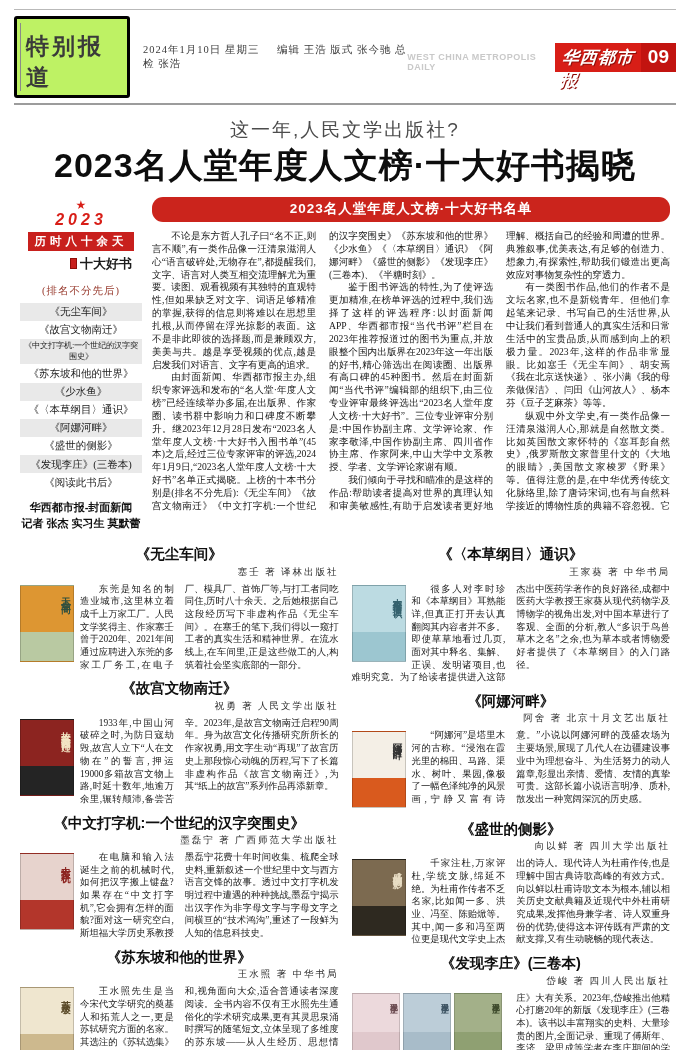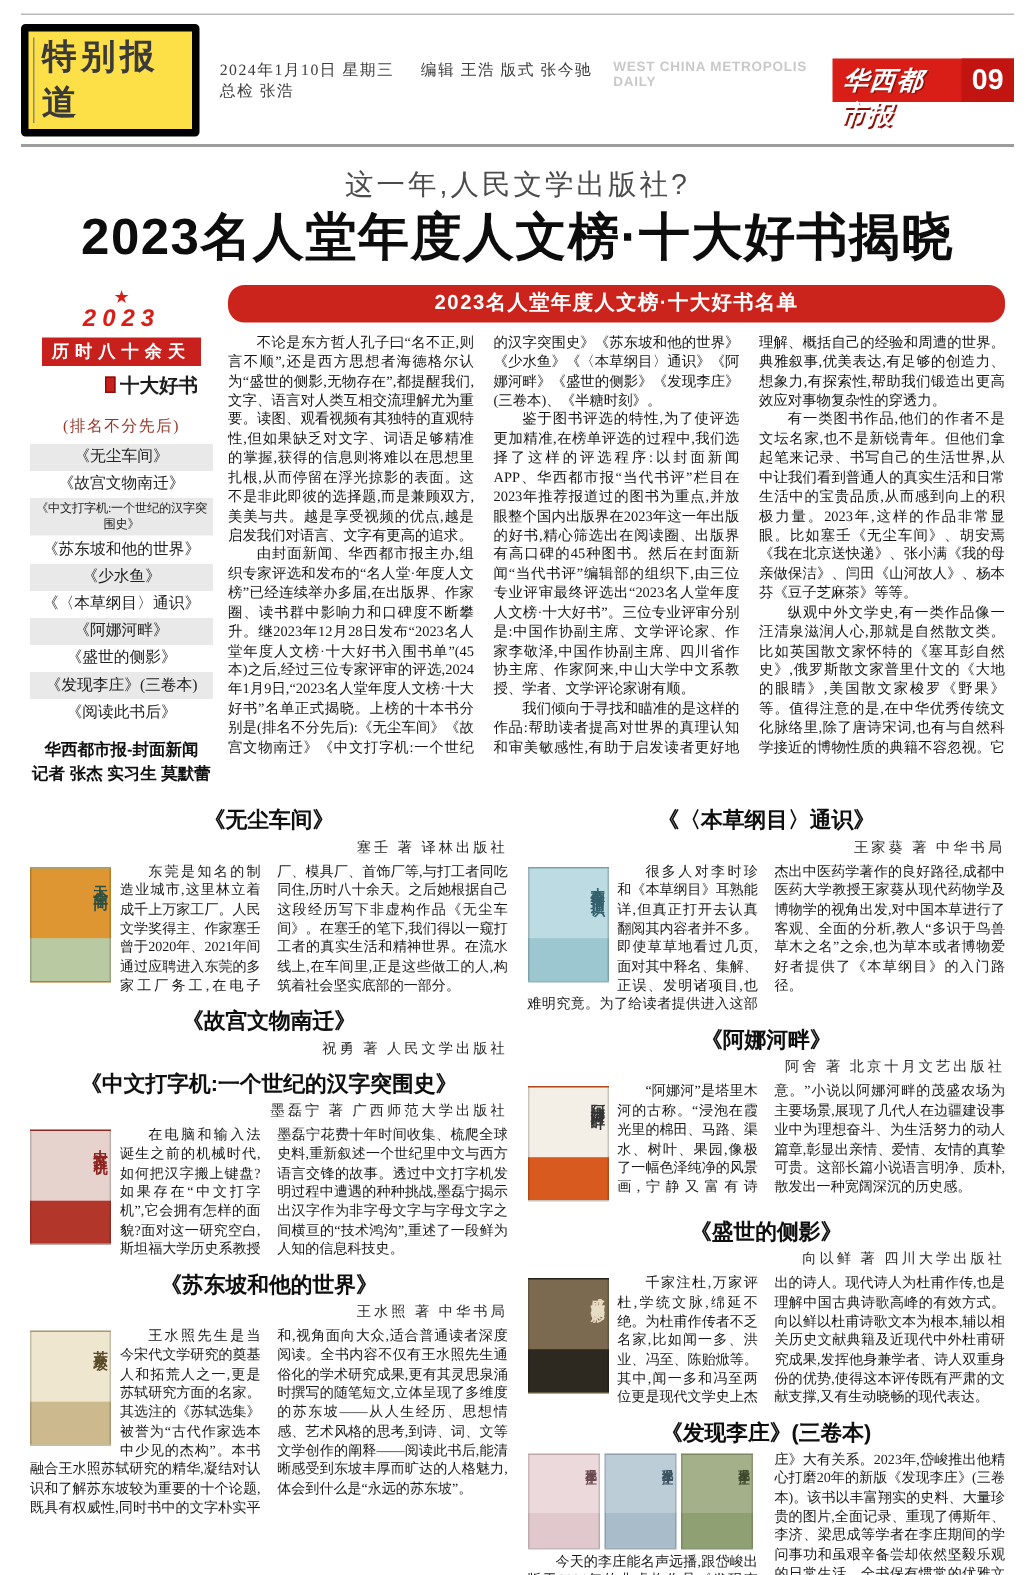--- a/index.html
+++ b/index.html
@@ -9,27 +9,27 @@
     font-family:"Liberation Serif","DejaVu Serif",serif; color:#1e1e1e;
     padding-top:9px; position:relative;
   }
 
   
   .top-rule { border-top:1px solid #b9b9b9; margin:0 14px; }
   .page-header { display:flex; align-items:center; padding:6px 14px 5px 14px; }
   .section-label {
     font-family:"Liberation Sans","DejaVu Sans",sans-serif;
     font-size:23px; font-weight:bold; color:#3a3a3a; letter-spacing:3px;
-    border:5px solid #000000; border-radius:3px; padding:1px 10px 2px 9px;
-    background:#fde047; position:relative;
+    border:3px solid #000000; border-radius:3px; padding:12px 10px 2px 9px;
+    background:#bef264; position:relative;
   }
   .section-label::before { content:""; position:absolute; left:3px; top:4px; bottom:4px; width:1px; background:#8a8a8a; }
   .edition-meta { font-size:10.5px; color:#3c3c3c; margin-left:13px; letter-spacing:1px; }
   .edition-meta .staff { margin-left:14px; }
-  .masthead { margin-left:auto; display:flex; align-items:flex-start; gap:7px; }
+  .masthead { margin-left:auto; display:flex; align-items:flex-end; gap:7px; }
   .mast-en { font-family:"Liberation Sans","DejaVu Sans",sans-serif; font-size:9px; font-weight:bold; color:#c9c9c9; letter-spacing:.5px; }
   .mast-red { display:flex; align-items:stretch; height:29px; background:#d81e17; }
   .mast-cn { color:#fff; font-weight:bold; font-size:17px; font-style:italic; padding:3px 7px 0 7px; transform:skewX(-5deg); text-shadow:1px 1px 0 #8f0e09; letter-spacing:1px; }
   .mast-pageno { background:#c21410; color:#fff; font-family:"Liberation Sans","DejaVu Sans",sans-serif; font-weight:bold; font-size:19px; display:flex; align-items:center; padding:0 7px; }
   .header-rule { border-top:2px solid #9c9c9c; margin:0 14px 0 14px; }
 
   
   .headline-area { padding:12px 20px 6px 20px; border-bottom:0; }
   .headline-kicker { text-align:center; font-family:"Liberation Sans","DejaVu Sans",sans-serif; font-size:19px; color:#4c4c4c; letter-spacing:2px; margin-bottom:3px; }
   .main-headline { text-align:center; font-family:"Liberation Sans","DejaVu Sans",sans-serif; font-size:34px; font-weight:900; color:#0d0d0d; letter-spacing:1px; margin:0; line-height:1.15; }
@@ -125,21 +125,21 @@
       </ul>
       <div class="reporter-credit">
         <div>华西都市报-封面新闻</div>
         <div>记者 张杰 实习生 莫默蕾</div>
       </div>
     </aside>
 
     <div class="article-area">
       <div class="list-banner">2023名人堂年度人文榜·十大好书名单</div>
       <div class="article-columns">
-        <p>不论是东方哲人孔子曰“名不正,则言不顺”,还是西方思想者海德格尔认为“盛世的侧影,无物存在”,都提醒我们,文字、语言对人类互相交流理解尤为重要。读图、观看视频有其独特的直观特性,但如果缺乏对文字、词语足够精准的掌握,获得的信息则将难以在思想里扎根,从而停留在浮光掠影的表面。这不是非此即彼的选择题,而是兼顾双方,美美与共。越是享受视频的优点,越是启发我们对语言、文字有更高的追求。</p>
+        <p>不论是东方哲人孔子曰“名不正,则言不顺”,有一类作品像一汪清泉滋润人心“语言破碎处,无物存在”,都提醒我们,文字、语言对人类互相交流理解尤为重要。读图、观看视频有其独特的直观特性,但如果缺乏对文字、词语足够精准的掌握,获得的信息则将难以在思想里扎根,从而停留在浮光掠影的表面。这不是非此即彼的选择题,而是兼顾双方,美美与共。越是享受视频的优点,越是启发我们对语言、文字有更高的追求。</p>
         <p>由封面新闻、华西都市报主办,组织专家评选和发布的“名人堂·年度人文榜”已经连续举办多届,在出版界、作家圈、读书群中影响力和口碑度不断攀升。继2023年12月28日发布“2023名人堂年度人文榜·十大好书入围书单”(45本)之后,经过三位专家评审的评选,2024年1月9日,“2023名人堂年度人文榜·十大好书”名单正式揭晓。上榜的十本书分别是(排名不分先后):《无尘车间》《故宫文物南迁》《中文打字机:一个世纪的汉字突围史》《苏东坡和他的世界》《少水鱼》《〈本草纲目〉通识》《阿娜河畔》《盛世的侧影》《发现李庄》(三卷本)、《半糖时刻》。</p>
         <p>鉴于图书评选的特性,为了使评选更加精准,在榜单评选的过程中,我们选择了这样的评选程序:以封面新闻APP、华西都市报“当代书评”栏目在2023年推荐报道过的图书为重点,并放眼整个国内出版界在2023年这一年出版的好书,精心筛选出在阅读圈、出版界有高口碑的45种图书。然后在封面新闻“当代书评”编辑部的组织下,由三位专业评审最终评选出“2023名人堂年度人文榜·十大好书”。三位专业评审分别是:中国作协副主席、文学评论家、作家李敬泽,中国作协副主席、四川省作协主席、作家阿来,中山大学中文系教授、学者、文学评论家谢有顺。</p>
         <p>我们倾向于寻找和瞄准的是这样的作品:帮助读者提高对世界的真理认知和审美敏感性,有助于启发读者更好地理解、概括自己的经验和周遭的世界。典雅叙事,优美表达,有足够的创造力、想象力,有探索性,帮助我们锻造出更高效应对事物复杂性的穿透力。</p>
         <p>有一类图书作品,他们的作者不是文坛名家,也不是新锐青年。但他们拿起笔来记录、书写自己的生活世界,从中让我们看到普通人的真实生活和日常生活中的宝贵品质,从而感到向上的积极力量。2023年,这样的作品非常显眼。比如塞壬《无尘车间》、胡安焉《我在北京送快递》、张小满《我的母亲做保洁》、闫田《山河故人》、杨本芬《豆子芝麻茶》等等。</p>
         <p>纵观中外文学史,有一类作品像一汪清泉滋润人心,那就是自然散文类。比如英国散文家怀特的《塞耳彭自然史》,俄罗斯散文家普里什文的《大地的眼睛》,美国散文家梭罗《野果》等。值得注意的是,在中华优秀传统文化脉络里,除了唐诗宋词,也有与自然科学接近的博物性质的典籍不容忽视。它们离山川地理、物候、植物、农事更近,也不乏清新疏朗的文字之美,实用性和文学性兼具。比如《齐民要术》《水经注》等等。但这些作品往往偏于专门,需要专家向大众进行通识“转译”。这也是在本榜单上出现《〈本草纲目〉通识》的根本原因。</p>
 
       </div>
     </div>
   </div>
 
@@ -154,20 +154,26 @@
           <div class="book-cover" style="background: linear-gradient(rgb(221, 150, 50) 0%, rgb(221, 150, 50) 62%, rgb(185, 201, 162) 62%, rgb(185, 201, 162) 100%);">
             <span class="cover-title" style="color: rgb(47, 79, 63);">无尘车间</span>
           </div>
           <p>东莞是知名的制造业城市,这里林立着成千上万家工厂。人民文学奖得主、作家塞壬曾于2020年、2021年间通过应聘进入东莞的多家工厂务工,在电子厂、模具厂、首饰厂等,与打工者同吃同住,历时八十余天。之后她根据自己这段经历写下非虚构作品《无尘车间》。在塞壬的笔下,我们得以一窥打工者的真实生活和精神世界。在流水线上,在车间里,正是这些做工的人,构筑着社会坚实底部的一部分。</p>
         </div>
       </section>
 
       <section class="review">
         <h2 class="review-title">《故宫文物南迁》</h2>
         <div class="review-byline">祝勇 著 人民文学出版社</div>
+        <div class="review-body">
+          <div class="book-cover" style="background: linear-gradient(rgb(140, 36, 32) 0%, rgb(140, 36, 32) 62%, rgb(36, 36, 36) 62%, rgb(36, 36, 36) 100%);">
+            <span class="cover-title" style="color: rgb(243, 230, 196);">故宫文物南迁</span>
+          </div>
+          <p>1933年,中国山河破碎之时,为防日寇劫毁,故宫人立下“人在文物在”的誓言,押运19000多箱故宫文物上路,时延十数年,地逾万余里,辗转颠沛,备尝苦辛。2023年,是故宫文物南迁启程90周年。身为故宫文化传播研究所所长的作家祝勇,用文字生动“再现”了故宫历史上那段惊心动魄的历程,写下了长篇非虚构作品《故宫文物南迁》,为其“纸上的故宫”系列作品再添新章。</p>
+        </div>
       </section>
 
       <section class="review">
         <h2 class="review-title">《中文打字机:一个世纪的汉字突围史》</h2>
         <div class="review-byline">墨磊宁 著 广西师范大学出版社</div>
         <div class="review-body">
           <div class="book-cover" style="background: linear-gradient(rgb(231, 211, 205) 0%, rgb(231, 211, 205) 62%, rgb(179, 54, 43) 62%, rgb(179, 54, 43) 100%);">
             <span class="cover-title" style="color: rgb(140, 36, 32);">中文打字机</span>
           </div>
           <p>在电脑和输入法诞生之前的机械时代,如何把汉字搬上键盘?如果存在“中文打字机”,它会拥有怎样的面貌?面对这一研究空白,斯坦福大学历史系教授墨磊宁花费十年时间收集、梳爬全球史料,重新叙述一个世纪里中文与西方语言交锋的故事。透过中文打字机发明过程中遭遇的种种挑战,墨磊宁揭示出汉字作为非字母文字与字母文字之间横亘的“技术鸿沟”,重述了一段鲜为人知的信息科技史。</p>
@@ -217,20 +223,21 @@
         <div class="review-body">
           <div class="book-cover" style="background: linear-gradient(rgb(124, 106, 80) 0%, rgb(124, 106, 80) 62%, rgb(46, 41, 32) 62%, rgb(46, 41, 32) 100%);">
             <span class="cover-title" style="color: rgb(232, 221, 196);">盛世的侧影</span>
           </div>
           <p>千家注杜,万家评杜,学统文脉,绵延不绝。为杜甫作传者不乏名家,比如闻一多、洪业、冯至、陈贻焮等。其中,闻一多和冯至两位更是现代文学史上杰出的诗人。现代诗人为杜甫作传,也是理解中国古典诗歌高峰的有效方式。向以鲜以杜甫诗歌文本为根本,辅以相关历史文献典籍及近现代中外杜甫研究成果,发挥他身兼学者、诗人双重身份的优势,使得这本评传既有严肃的文献支撑,又有生动晓畅的现代表达。</p>
         </div>
       </section>
 
       <section class="review">
         <h2 class="review-title">《发现李庄》(三卷本)</h2>
+        <div class="review-byline">岱峻 著 四川人民出版社</div>
         <div class="review-body">
           <div class="covers3">
             <div class="mini" style="background: linear-gradient(rgb(236, 217, 220) 0%, rgb(236, 217, 220) 62%, rgb(224, 200, 204) 62%, rgb(224, 200, 204) 100%);">
               <span class="cover-title" style="color: rgb(106, 74, 80);">发现李庄</span>
             </div>
             <div class="mini" style="background: linear-gradient(rgb(188, 205, 216) 0%, rgb(188, 205, 216) 62%, rgb(168, 188, 201) 62%, rgb(168, 188, 201) 100%);">
               <span class="cover-title" style="color: rgb(61, 83, 98);">发现李庄</span>
             </div>
             <div class="mini" style="background: linear-gradient(rgb(163, 176, 137) 0%, rgb(163, 176, 137) 62%, rgb(143, 160, 114) 62%, rgb(143, 160, 114) 100%);">
               <span class="cover-title" style="color: rgb(62, 74, 44);">发现李庄</span>

